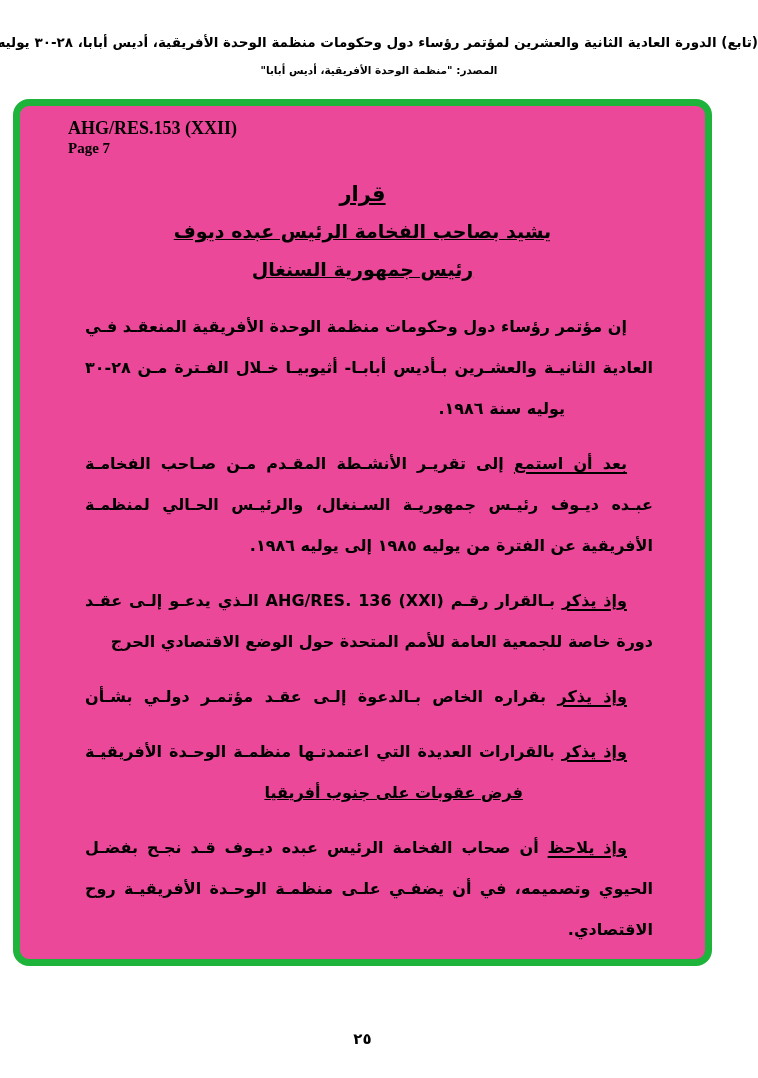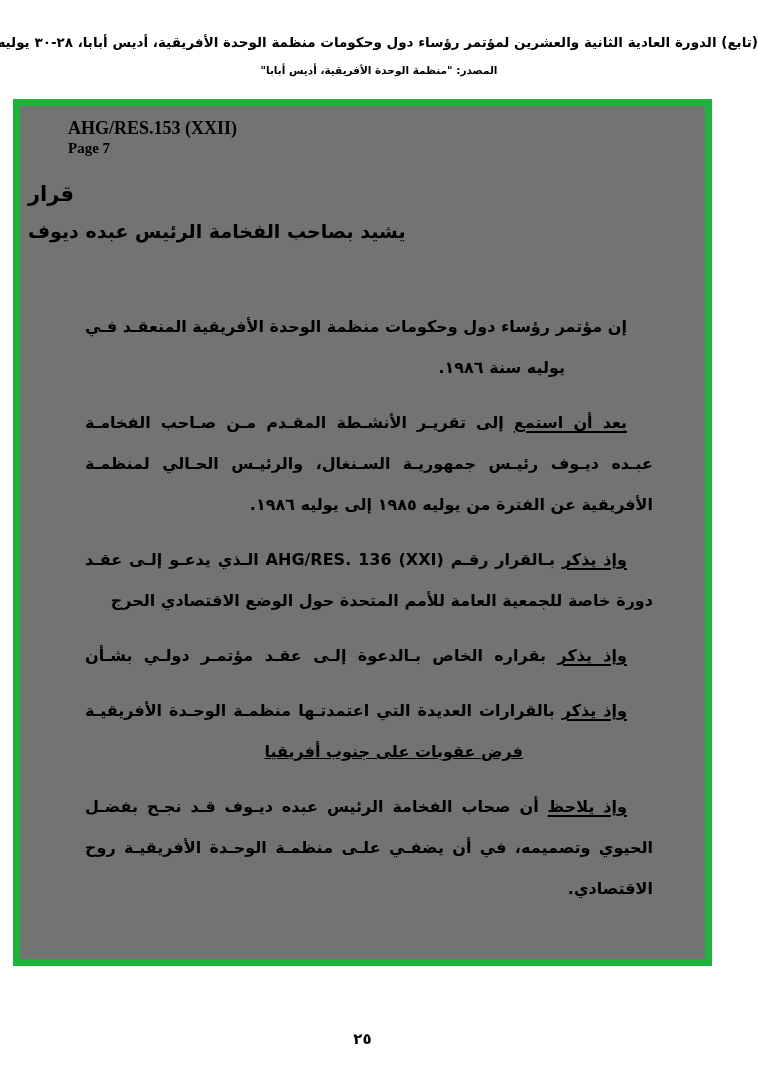--- a/index.html
+++ b/index.html
@@ -21,37 +21,37 @@
     position: absolute; top: 64px; left: 0; width: 758px;
     direction: rtl; text-align: center; white-space: nowrap;
     font-size: 10.5px; font-weight: bold;
   }
 
   
   .frame {
     position: absolute; left: 13px; top: 99px;
     width: 699px; height: 867px;
     border: 7px solid var(--frame-green);
-    border-radius: 0;
-    background: #737373;
+    border-radius: 16px;
+    background: #ec4899;
   }
 
   .docref {
     position: absolute; left: 48px; top: 12px;
     font-family: "Liberation Serif", serif; font-weight: bold;
     font-size: 18px; direction: ltr;
   }
   .pagelabel {
     position: absolute; left: 48px; top: 34px;
     font-family: "Liberation Serif", serif; font-weight: bold;
     font-size: 15px; direction: ltr;
   }
 
-  .title-line  { position: absolute; left: 8px; width: 100%; text-align: left;
-                 direction: rtl; font-weight: bold; }
+  .title-line  { position: absolute; left: 0; width: 100%; text-align: center;
+                 direction: rtl; font-weight: bold; text-decoration: underline; }
   .t-main { top: 76px;  font-size: 21px; }
   .t-sub1 { top: 114px; font-size: 19px; }
   .t-sub2 { top: 152px; font-size: 19px; }
 
   
   .body-text {
     position: absolute; top: 200px; right: 52px; width: 568px;
     direction: rtl; font-weight: bold; font-size: 16px;
   }
   .para { margin-bottom: 14px; }
@@ -76,25 +76,27 @@
 <div class="hdr1">(تابع)  الدورة العادية الثانية والعشرين لمؤتمر رؤساء دول وحكومات منظمة الوحدة الأفريقية، أديس أبابا، ٢٨-٣٠ يوليه ١٩٨٦</div>
 <div class="hdr2">المصدر:  "منظمة الوحدة الأفريقية، أديس أبابا"</div>
 
 <div class="frame">
 
   <div class="docref">AHG/RES.153 (XXII)</div>
   <div class="pagelabel">Page 7</div>
 
   <div class="title-line t-main">قرار</div>
   <div class="title-line t-sub1">يشيد بصاحب الفخامة الرئيس عبده ديوف</div>
+  <div class="title-line t-sub2">رئيس جمهورية السنغال</div>
 
   <div class="body-text">
 
     <div class="para">
       <div class="pline jline firstline">إن مؤتمر رؤساء دول وحكومات منظمة الوحدة الأفريقية المنعقـد فـي دورتـه</div>
+      <div class="pline jline">العادية الثانيـة والعشـرين بـأديس أبابـا- أثيوبيـا خـلال الفـترة مـن ٢٨-٣٠</div>
       <div class="pline rline lastpad-1">يوليه سنة ١٩٨٦.</div>
     </div>
 
     <div class="para">
       <div class="pline jline firstline">
         <span class="lead">بعد أن استمع</span>
         <span>إلى تقريـر الأنشـطة المقـدم مـن صـاحب الفخامـة الرئيـس</span>
       </div>
       <div class="pline jline">عبـده ديـوف رئيـس جمهوريـة السـنغال، والرئيـس الحـالي لمنظمـة الوحـدة</div>
       <div class="pline rline">الأفريقية عن الفترة من يوليه ١٩٨٥ إلى يوليه ١٩٨٦.</div>

